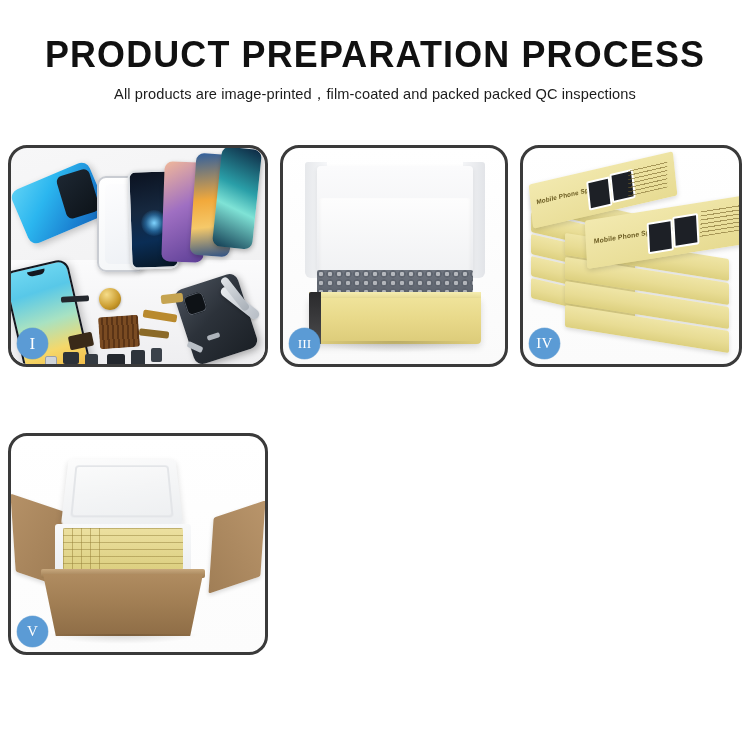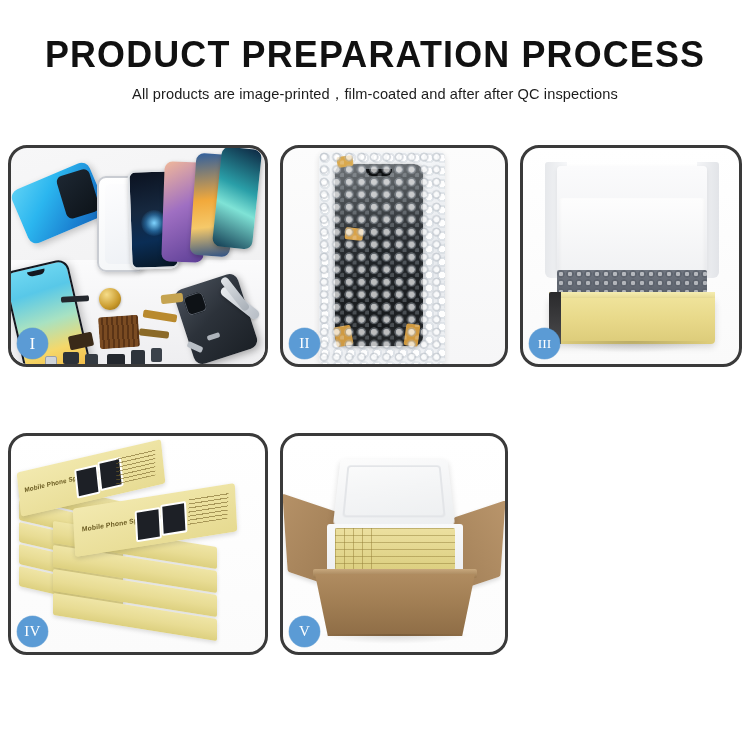--- a/index.html
+++ b/index.html
@@ -247,21 +247,21 @@
   .p6 .tab1{position:absolute;left:44px;top:106px;width:16px;height:20px;background:#a78a5f;border-radius:1px;transform:rotate(2deg);}
   .p6 .tab2{position:absolute;left:42px;top:168px;width:17px;height:16px;background:#a1855b;border-radius:1px;transform:rotate(2deg);}
   .p6 .edge6{position:absolute;left:96px;top:74px;width:4px;height:112px;background:linear-gradient(180deg,#9d8258,#8d744d);transform:rotate(0deg);}
   .p6 .shadow6{position:absolute;left:16px;top:182px;width:176px;height:12px;background:radial-gradient(ellipse at 50% 0%,rgba(0,0,0,.14),rgba(0,0,0,0) 70%);}
 </style>
 </head>
 <body>
 
 <div class="header">
   <h1 class="title">PRODUCT PREPARATION PROCESS</h1>
-  <p class="subtitle">All products are image-printed，film-coated and after after QC inspections</p>
+  <p class="subtitle">All products are image-printed，film-coated and packed packed QC inspections</p>
 </div>
 
 <div class="grid">
 
   <div class="panel p1">
     <div class="photo">
       <div class="surface"></div>
       <div class="lcd-blue"></div>
       <div class="ph glass"></div>
       <div class="ph ph-a"></div>
@@ -284,34 +284,20 @@
       <div class="cmp c-f9"></div>
       <div class="cmp c-f10"></div>
       <div class="cmp c-f11"></div>
       <div class="cmp c-f12"></div>
       <div class="tool"></div>
       <div class="tool2"></div>
     </div>
     <div class="badge">I</div>
   </div>
 
-  <div class="panel p2">
-    <div class="photo">
-      <div class="bag"></div>
-      <div class="screen"></div>
-      <div class="flex"></div>
-      <div class="tape1"></div>
-      <div class="tape2"></div>
-      <div class="tape3"></div>
-      <div class="tape4"></div>
-      <div class="bubbles"></div>
-      <div class="bubbles2"></div>
-    </div>
-    <div class="badge wide">II</div>
-  </div>
 
   <div class="panel p3">
     <div class="photo">
       <div class="lidflapL"></div>
       <div class="lidflapR"></div>
       <div class="lid"></div>
       <div class="foam"></div>
       <div class="inner"></div>
       <div class="boxlipTop"></div>
       <div class="boxbody"></div>

